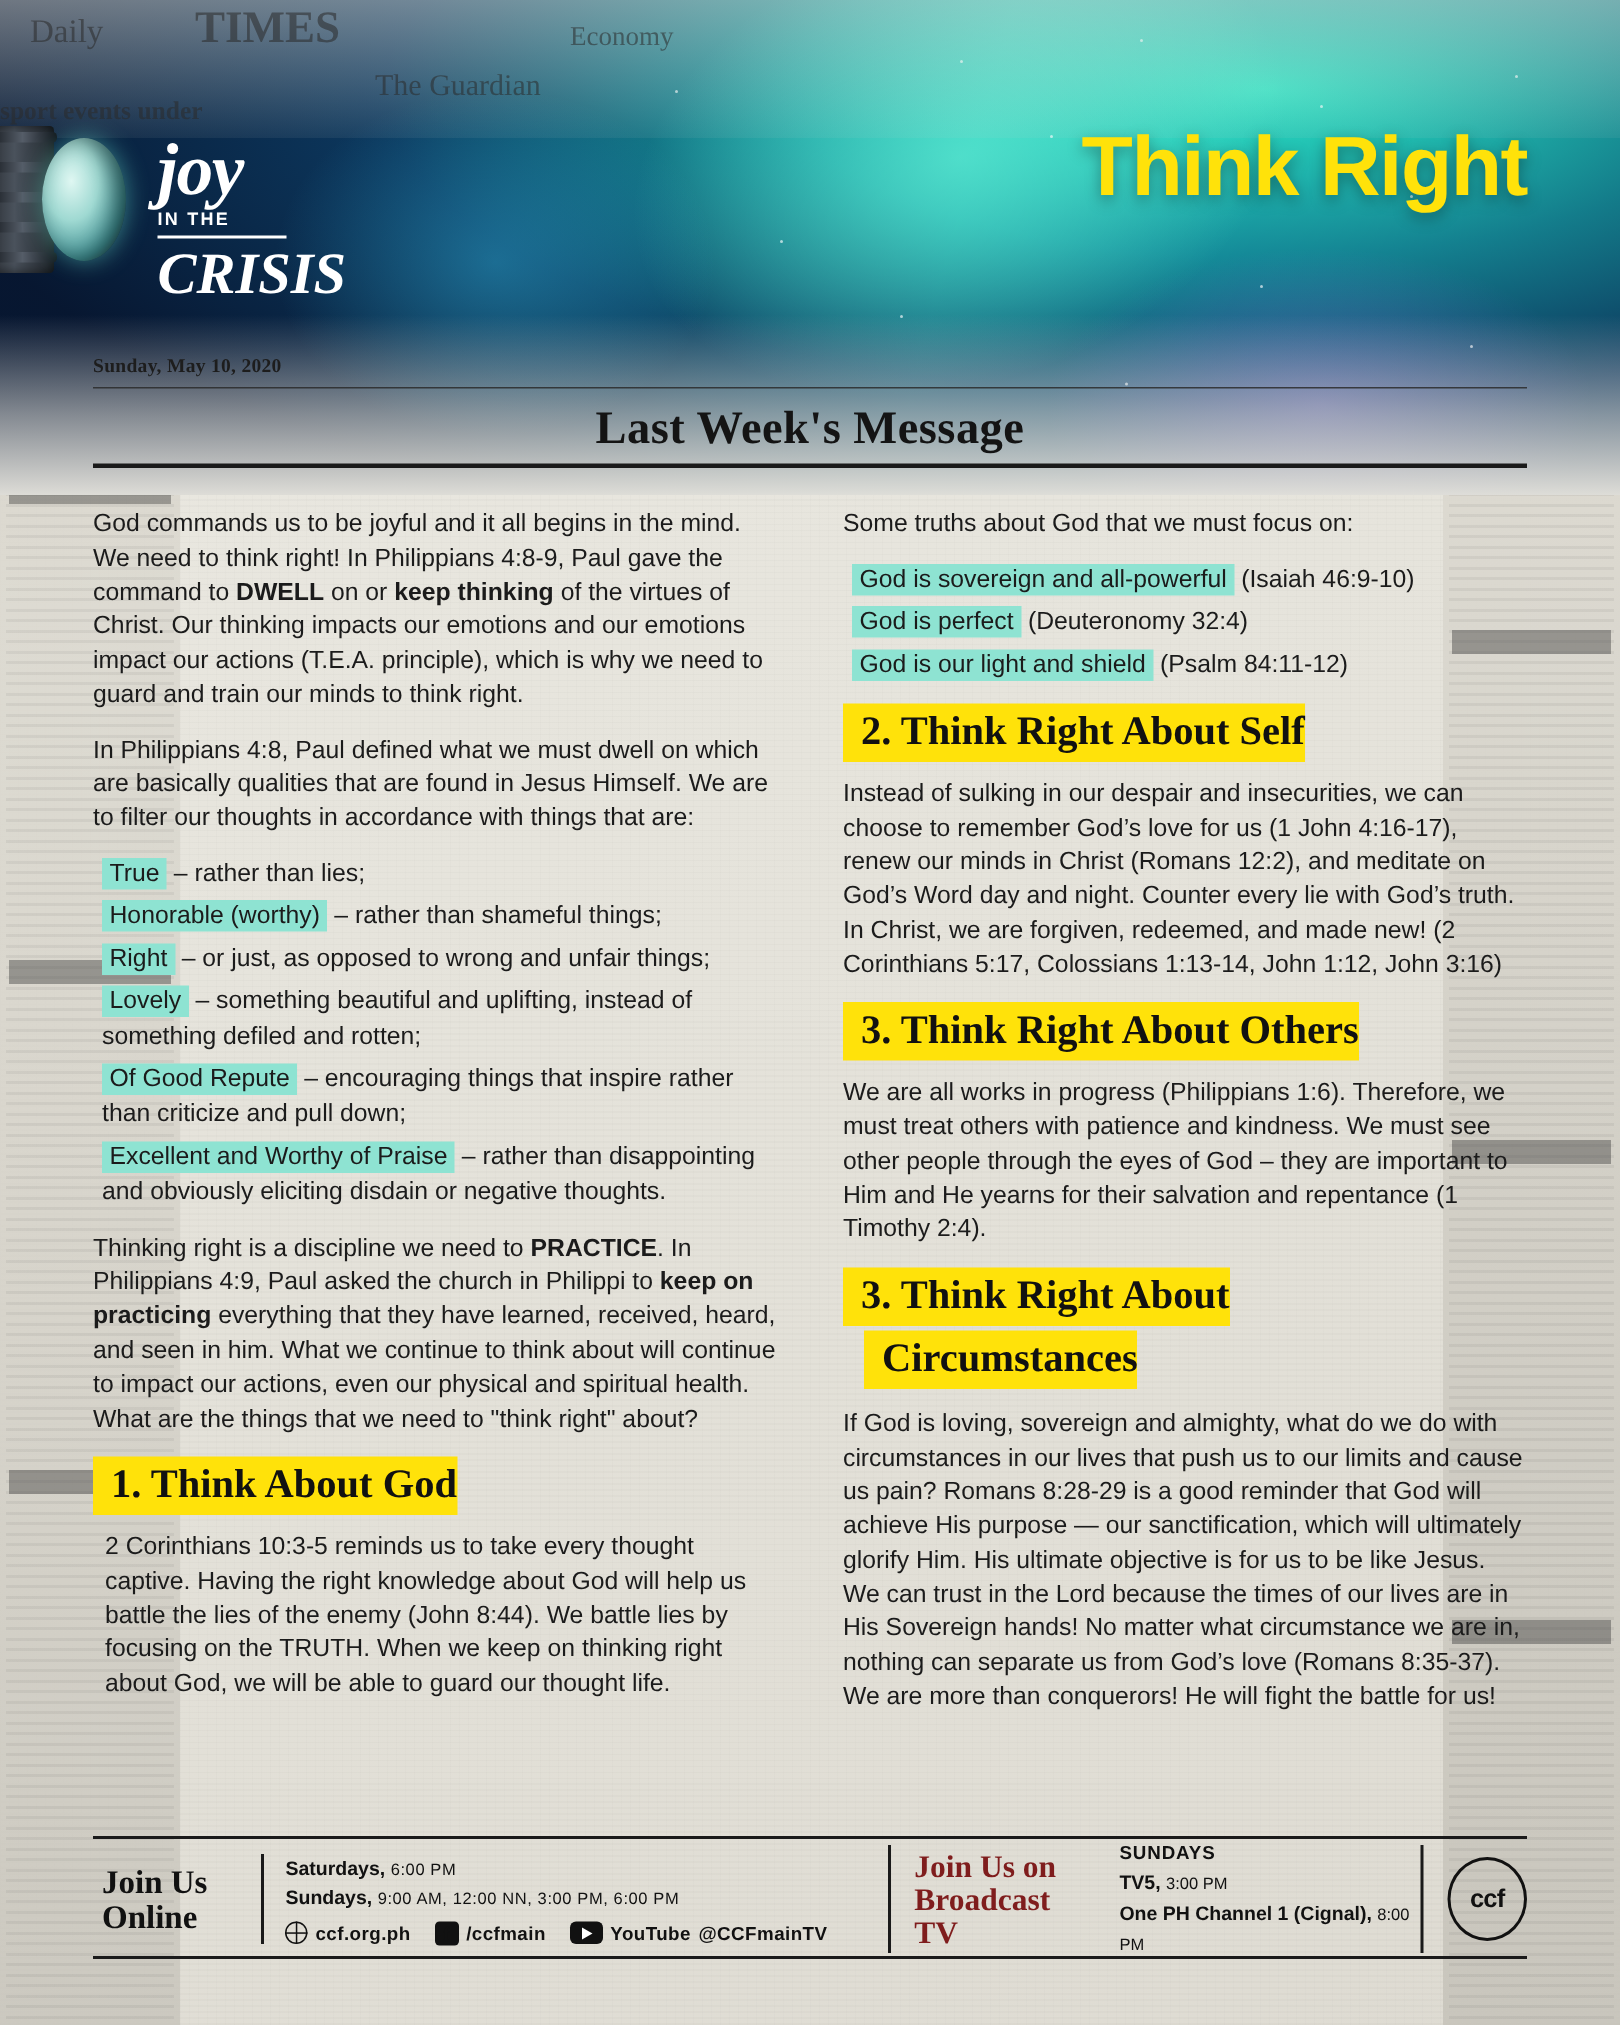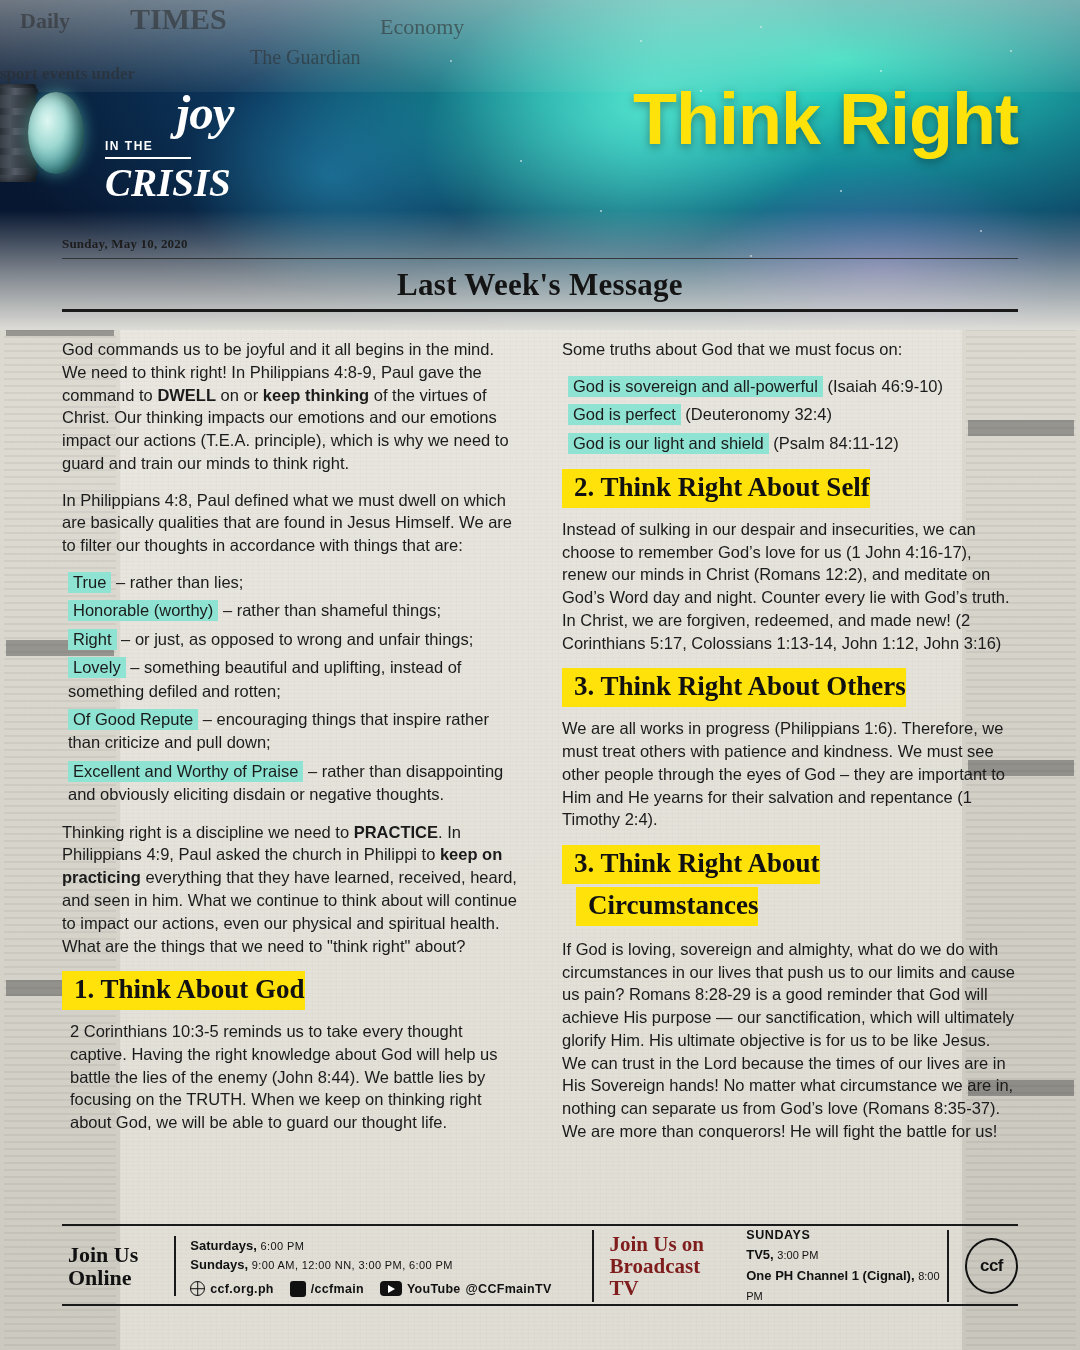--- a/index.html
+++ b/index.html
@@ -111,36 +111,36 @@
     position:absolute; left:36px; top:14px; width:56px; height:82px;
     border-radius:50%;
     background: radial-gradient(ellipse at 35% 35%, #dff7f2 0%, #9fd9d2 35%, #3f8f92 70%, #17343f 100%);
     box-shadow: 0 0 16px rgba(120,255,230,.45), inset -6px 0 14px rgba(0,0,0,.45);
   }
 
   
   .logo { position:absolute; left:105px; top:88px; width:200px; height:110px; color:#fff; }
   .logo .joy {
     font-family:"Liberation Serif", serif; font-style:italic; font-weight:700;
-    font-size:49px; letter-spacing:-1px; line-height:1;text-align:center;
+    font-size:49px; letter-spacing:-1px; line-height:1;
   }
   .logo .inthe {
     font-family:"Liberation Sans", sans-serif; font-weight:700; font-size:12px;
     letter-spacing:1.5px; margin-top:2px;
   }
   .logo .crisis {
     font-family:"Liberation Serif", serif; font-style:italic; font-weight:700;
     font-size:39px; letter-spacing:0px; line-height:1; margin-top:2px;
   }
   .logo .rule { width:86px; height:2px; background:#fff; margin:4px 0 4px 0; }
 
   .title {
     position:absolute; right:62px; top:78px;
     font-family:"Liberation Sans", sans-serif;
-    font-weight:700; font-size:72px; color:#ffe20a; letter-spacing:-1px;
+    font-weight:700; font-size:56px; color:#ffe20a; letter-spacing:-1px;
     text-shadow: 0 3px 10px rgba(0,0,0,.35);
     white-space:nowrap;
   }
 
   
   .sheet {
     position:absolute; left:62px; top:236px; width:956px; height:1060px;
   }
   .dateline {
     font-family:"Liberation Serif", serif; font-weight:700;
@@ -272,23 +272,23 @@
       <i style="left:940px;top:130px"></i>
         <i style="left:520px;top:160px"></i>
       <i style="left:600px;top:210px"></i>
         <i style="left:1010px;top:50px"></i>
       <i style="left:450px;top:60px"></i>
         <i style="left:840px;top:190px"></i>
       <i style="left:750px;top:255px"></i>
         <i style="left:980px;top:230px"></i>
     </div>
     <div class="masthead-peek"></div>
-    <div class="mh-text" style="left:20px;top:8px;font-size:22px;font-weight:700;">Daily</div>
+    <div class="mh-text" style="left:20px;top:8px;font-size:22px;font-weight:400;">Daily</div>
     <div class="mh-text" style="left:130px;top:2px;font-size:30px;font-weight:700;">TIMES</div>
-    <div class="mh-text" style="left:380px;top:14px;font-size:22px;">Economy</div>
+    <div class="mh-text" style="left:380px;top:14px;font-size:18px;">Economy</div>
     <div class="mh-text" style="left:0px;top:64px;font-size:17px;font-weight:700;">sport events under</div>
     <div class="mh-text" style="left:250px;top:46px;font-size:20px;">The Guardian</div>
     <div class="hero-fade"></div>
 
     <div class="lens">
       <div class="barrel"></div>
       <div class="ring" style="top:10px"></div>
       <div class="ring" style="top:30px"></div>
       <div class="ring" style="top:50px"></div>
       <div class="ring" style="top:70px"></div>

